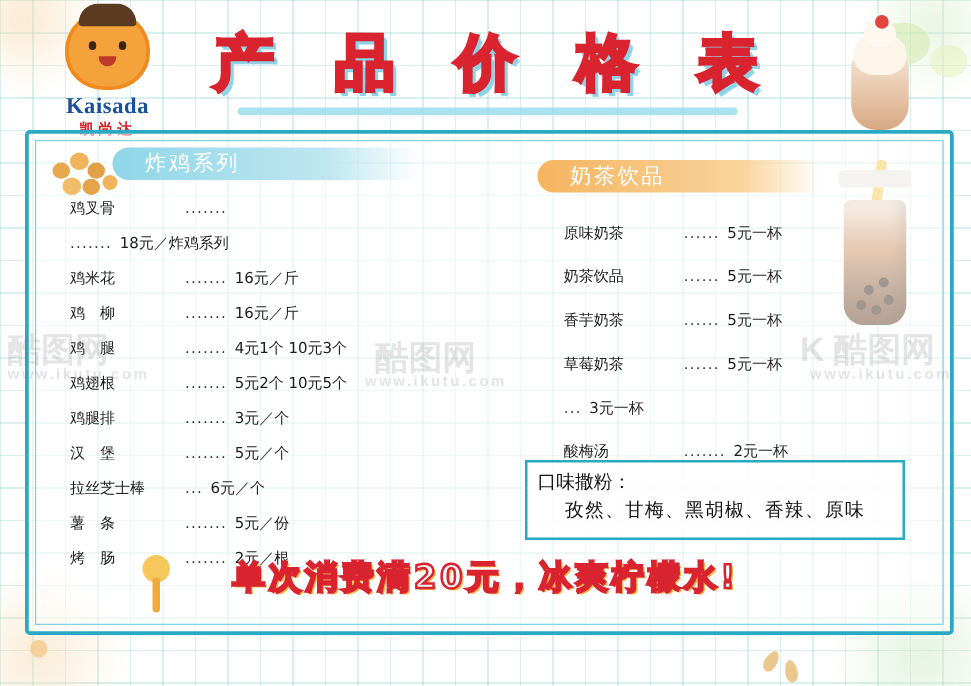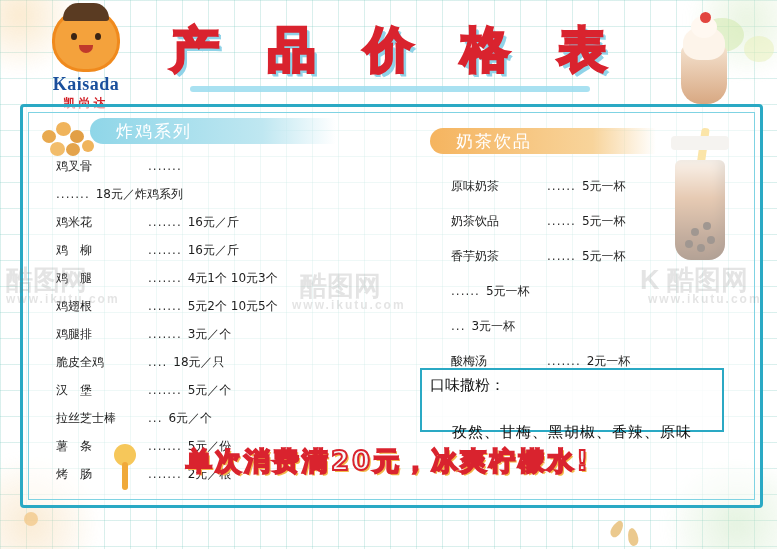--- a/index.html
+++ b/index.html
@@ -147,21 +147,21 @@
   .flavor {
     position:absolute; left:420px; top:368px; width:300px; height:60px;
     border:2px solid #2aa9c4; background:rgba(255,255,255,.75);
   }
   .flavor .ftitle {
     font-family:Liberation Sans, sans-serif; font-size:15px; color:#111;
     padding:6px 0 0 8px;
   }
   .flavor .fitems {
     font-family:"DejaVu Sans", sans-serif; font-size:15px; color:#111;
-    padding:4px 0 0 30px; letter-spacing:1px;margin-top:24px;
+    padding:4px 0 0 30px; letter-spacing:1px;
   }
 
   
   .promo {
     position:absolute; left:0; right:0; top:444px; text-align:center;
     font-family:"DejaVu Sans", sans-serif;
     font-size:26px; font-weight:bold; letter-spacing:3px;
     color:#f5f9fb;
     -webkit-text-stroke:2px #d9232e;
     text-shadow:2px 2px 0 #f3b84a;
@@ -278,25 +278,20 @@
         <span class="name">鸡翅根</span>
         <span class="dots">.......</span>
         <span class="price">5元2个  10元5个</span>
       </div>
     <div class="row">
         <span class="name">鸡腿排</span>
         <span class="dots">.......</span>
         <span class="price">3元／个</span>
       </div>
     <div class="row">
-        <span class="name">脆皮全鸡</span>
-        <span class="dots">....</span>
-        <span class="price">18元／只</span>
-      </div>
-    <div class="row">
         <span class="name">汉　堡</span>
         <span class="dots">.......</span>
         <span class="price">5元／个</span>
       </div>
     <div class="row">
         <span class="name">拉丝芝士棒</span>
         <span class="dots">...</span>
         <span class="price">6元／个</span>
       </div>
     <div class="row">
@@ -321,20 +316,21 @@
         <span class="name">奶茶饮品</span>
         <span class="dots">......</span>
         <span class="price">5元一杯</span>
       </div>
     <div class="row">
         <span class="name">香芋奶茶</span>
         <span class="dots">......</span>
         <span class="price">5元一杯</span>
       </div>
     <div class="row">
+        <span class="name">草莓奶茶</span>
         <span class="dots">......</span>
         <span class="price">5元一杯</span>
       </div>
     <div class="row">
         <span class="dots">...</span>
         <span class="price">3元一杯</span>
       </div>
     <div class="row">
         <span class="name">酸梅汤</span>
         <span class="dots">.......</span>

